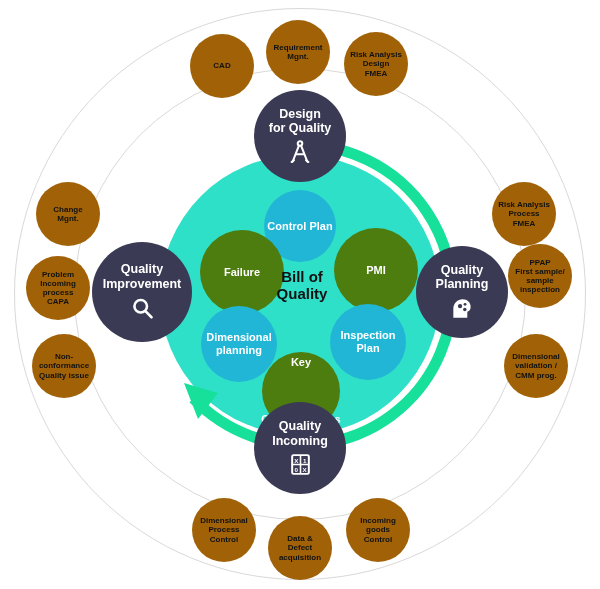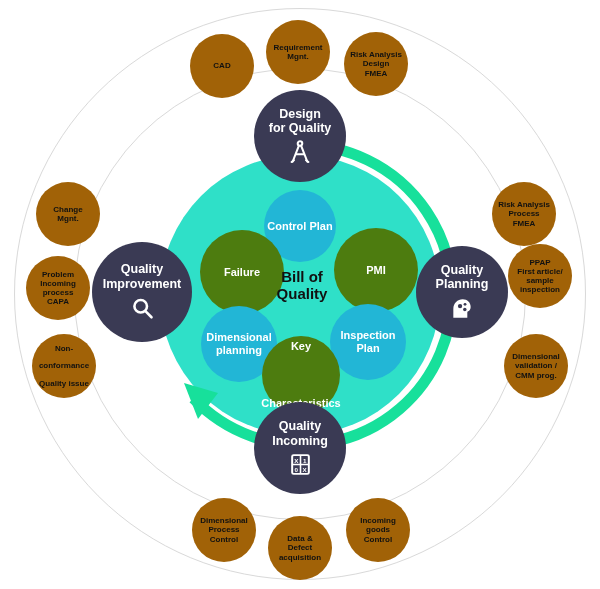--- a/index.html
+++ b/index.html
@@ -74,21 +74,21 @@
     z-index: 4;
   }
   .boq.teal  { background: #4d7c0f; }
   .boq.blue  { background: #22B6D6; }
 
   #boq-control     { left: 264px; top: 190px; width: 72px; height: 72px; }
   #boq-failure     { left: 200px; top: 230px; width: 84px; height: 84px; }
   #boq-pmi         { left: 334px; top: 228px; width: 84px; height: 84px; }
   #boq-dimensional { left: 201px; top: 306px; width: 76px; height: 76px; }
   #boq-inspection  { left: 330px; top: 304px; width: 76px; height: 76px; }
-  #boq-key         { left: 262px; top: 336px; width: 78px; height: 78px; gap: 44px; }
+  #boq-key         { left: 262px; top: 352px; width: 78px; height: 78px; gap: 44px; }
 
   #boq-title {
     position: absolute;
     left: 250px; top: 268px;
     width: 104px;
     text-align: center;
     font-size: 15px;
     font-weight: bold;
     color: #111111;
     line-height: 1.15;
@@ -108,21 +108,21 @@
 
   #sat-cad        { left: 190px; top: 34px;  }
   #sat-req        { left: 266px; top: 20px;  }
   #sat-rad        { left: 344px; top: 32px;  }
   #sat-riskproc   { left: 492px; top: 182px; }
   #sat-ppap       { left: 508px; top: 244px; }
   #sat-dimval     { left: 504px; top: 334px; }
   #sat-incoming   { left: 346px; top: 498px; }
   #sat-datadef    { left: 268px; top: 516px; }
   #sat-spc        { left: 192px; top: 498px; }
-  #sat-noncon     { left: 32px;  top: 334px; gap: 8px; }
+  #sat-noncon     { left: 32px;  top: 334px; }
   #sat-capa       { left: 26px;  top: 256px; }
   #sat-change     { left: 36px;  top: 182px; }
 </style>
 </head>
 <body>
 
 <div id="stage">
 
   <div class="ring" id="ring-outer"></div>
   <div class="ring" id="ring-inner"></div>
@@ -237,21 +237,21 @@
   </div>
 
   <div class="node sat" id="sat-riskproc">
     <span class="txt">Risk Analysis</span>
     <span class="txt">Process</span>
     <span class="txt">FMEA</span>
   </div>
 
   <div class="node sat" id="sat-ppap">
     <span class="txt">PPAP</span>
-    <span class="txt">First article/</span>
+    <span class="txt">First sample/</span>
     <span class="txt">sample inspection</span>
   </div>
 
   <div class="node sat" id="sat-dimval">
     <span class="txt">Dimensional</span>
     <span class="txt">validation /</span>
     <span class="txt">CMM prog.</span>
   </div>
 
   <div class="node sat" id="sat-incoming">

